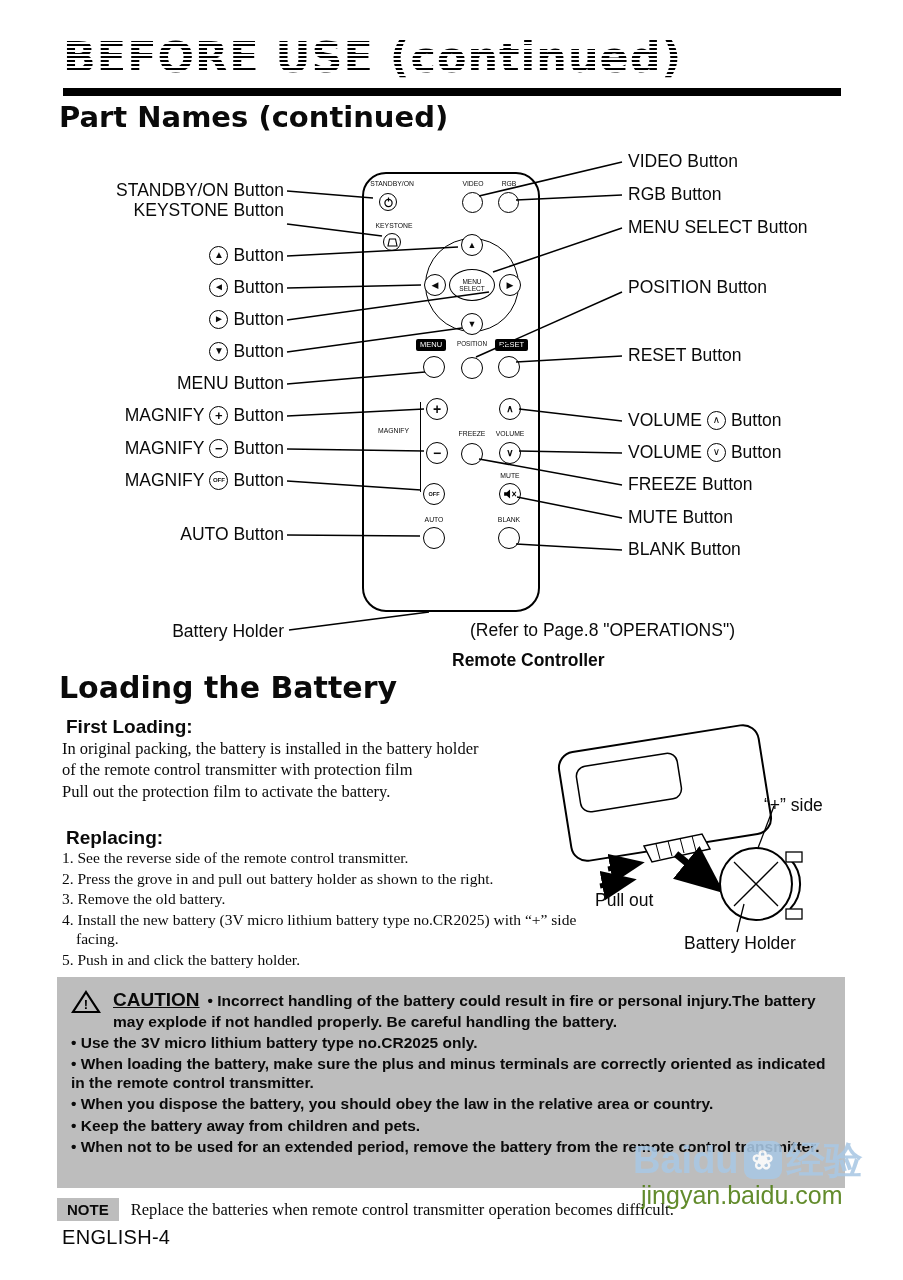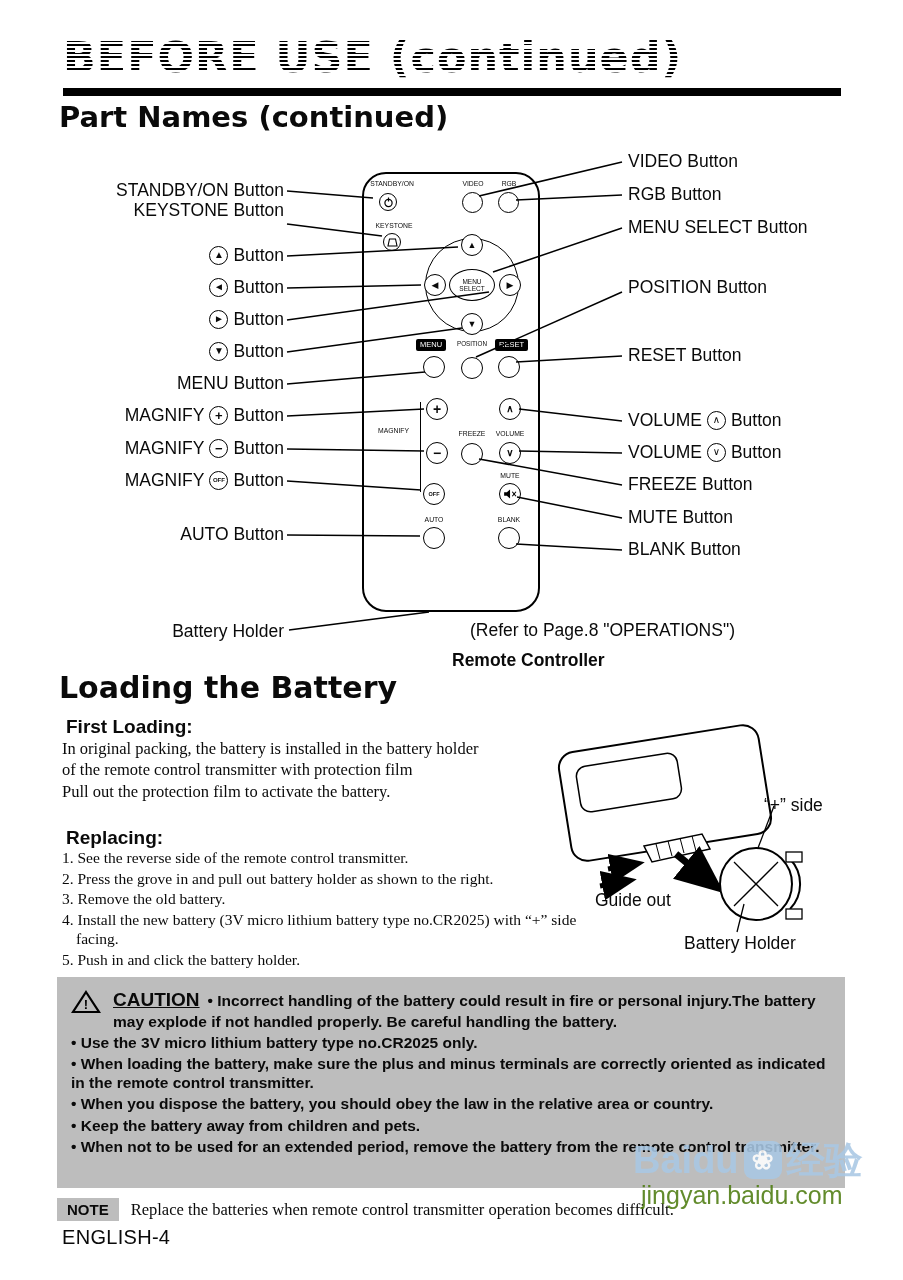--- a/index.html
+++ b/index.html
@@ -358,21 +358,21 @@
         <path d="M240 141 a36 36 0 0 1 0 50" fill="none" stroke-width="2"></path>
         <rect x="236" y="134" width="16" height="10" stroke-width="1.3"></rect>
         <rect x="236" y="191" width="16" height="10" stroke-width="1.3"></rect>
       </g>
       <g stroke="#000" stroke-width="1.3">
         <line x1="224" y1="88" x2="208" y2="130"></line>
         <line x1="187" y1="214" x2="194" y2="186"></line>
       </g>
     </svg>
     <div class="ill-label" style="left:764px; top:795px;">“+” side</div>
-    <div class="ill-label" style="left:595px; top:890px;">Guide out</div>
+    <div class="ill-label" style="left:595px; top:890px;">Pull out</div>
     <div class="ill-label" style="left:684px; top:933px;">Battery Holder</div>
   </section>
 
   <section class="caution-box">
     <div class="caution-head">
       <span class="warn-icon">
         <svg width="30" height="26" viewBox="0 0 30 26">
             <polygon points="15,3 28,23 2,23" fill="none" stroke="#000" stroke-width="2.2"></polygon>
             <text x="15" y="20" text-anchor="middle" font-size="13" font-weight="bold" font-family="Liberation Sans, sans-serif">!</text>
           </svg>

